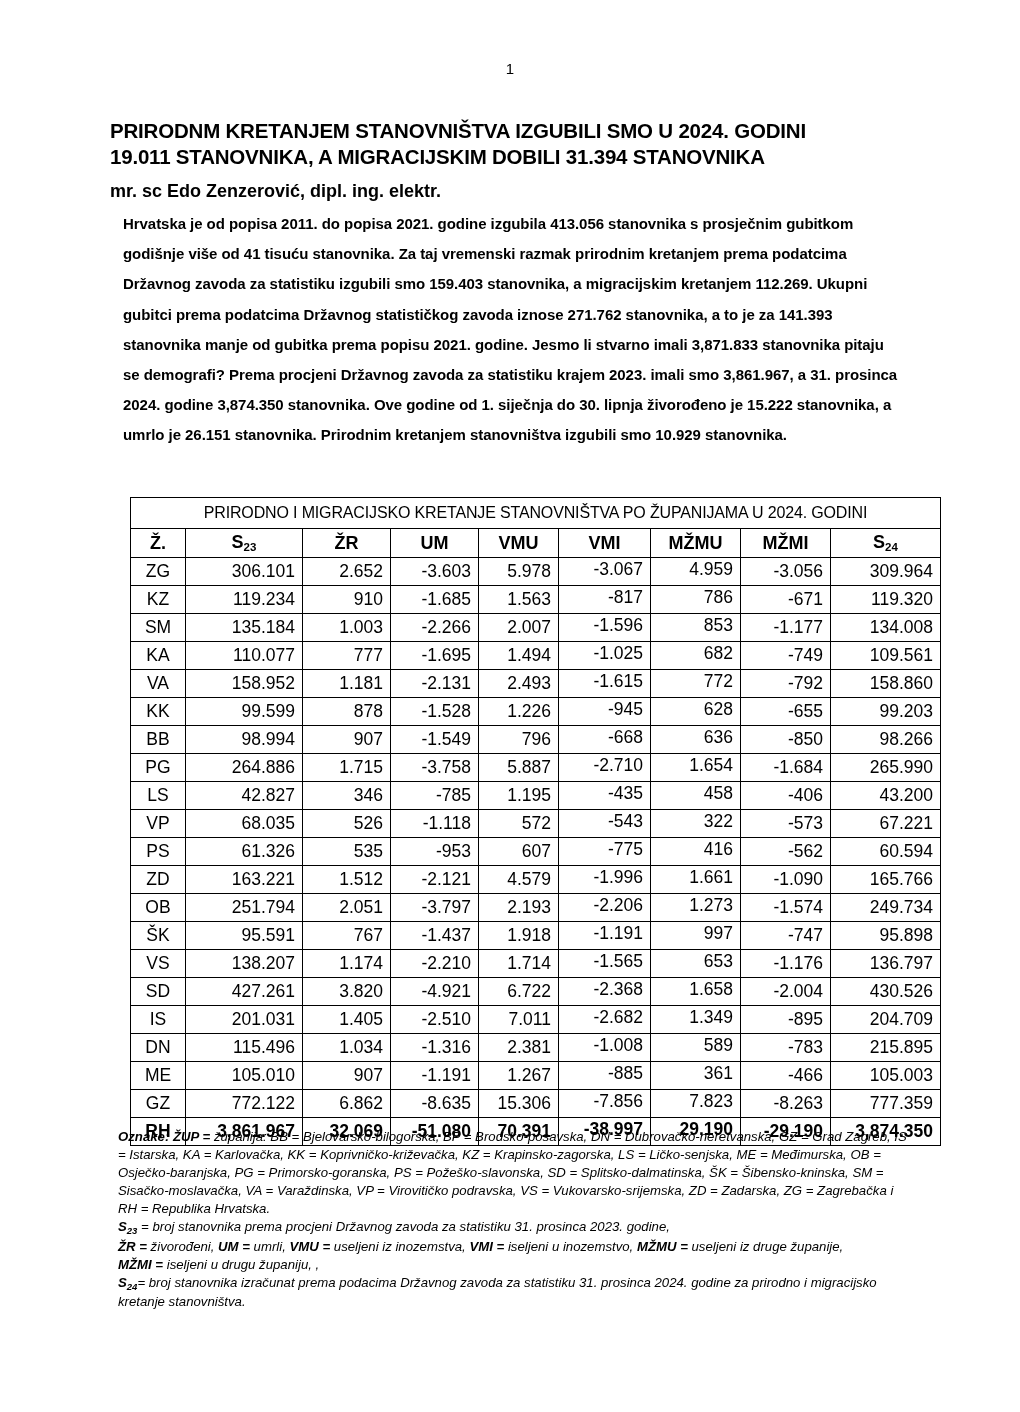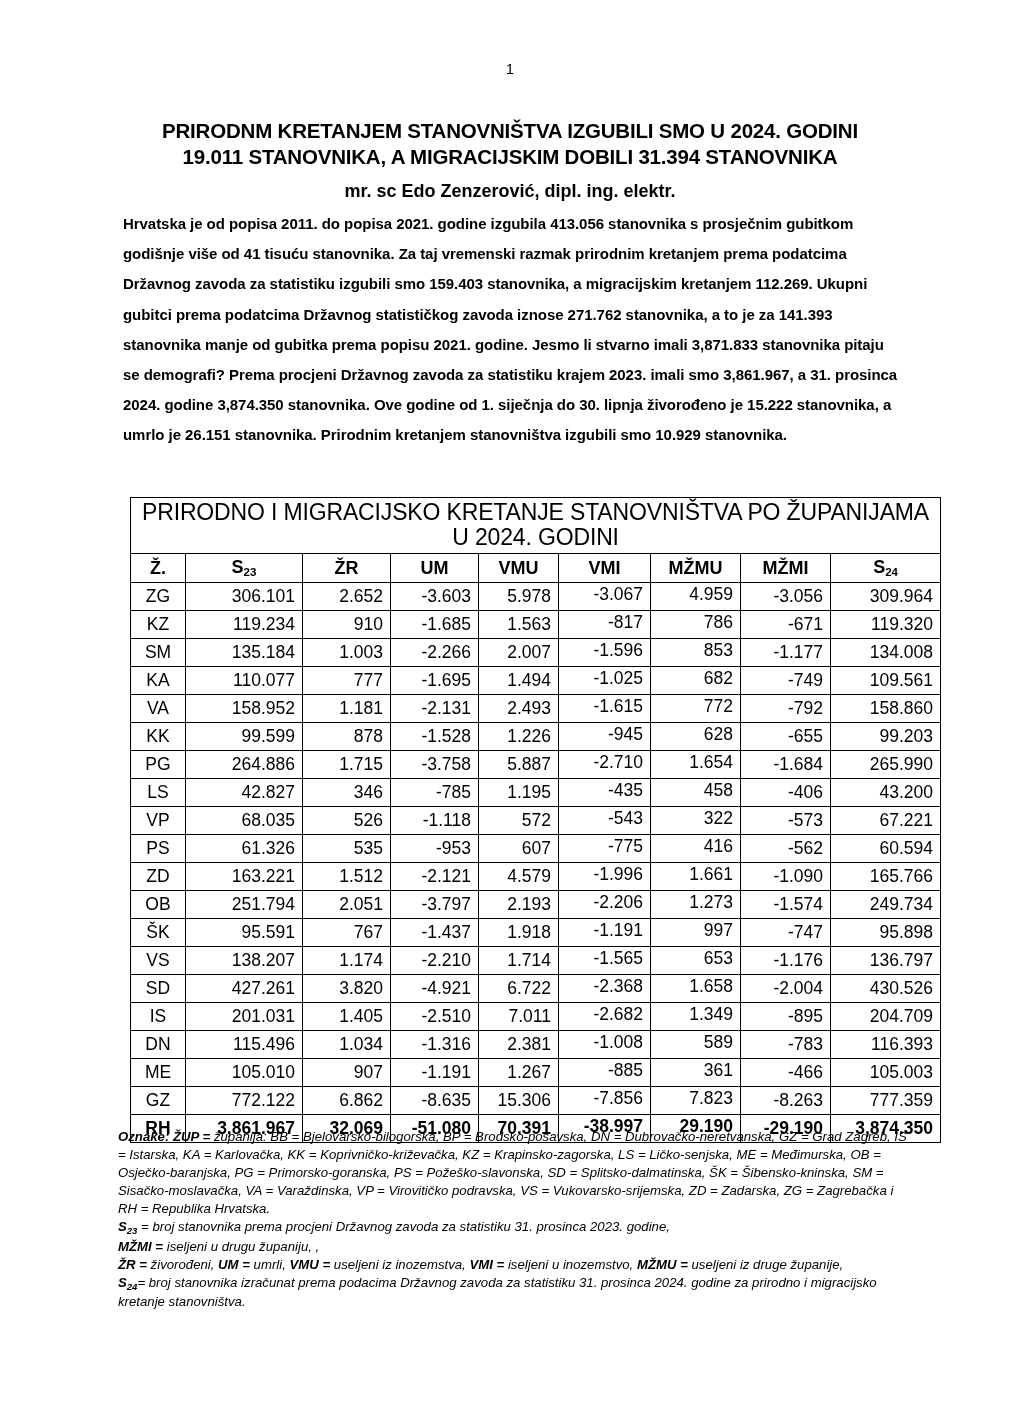--- a/index.html
+++ b/index.html
@@ -32,21 +32,21 @@
     font-size: 15px;
     line-height: 18px;
   }
 
   
   .title-block {
     position: absolute;
     top: 118px;
     left: 110px;
     width: 800px;
-    text-align: center;
+    text-align: left;
   }
   .doc-title {
     font-size: 20.5px;
     font-weight: bold;
     line-height: 26px;
     letter-spacing: -0.2px;
   }
   .doc-author {
     margin-top: 12px;
     font-size: 18px;
@@ -80,21 +80,21 @@
     table-layout: fixed;
     font-size: 17px;
   }
   table.stats td, table.stats th {
     border: 1.2px solid #000000;
     padding: 0;
     font-weight: normal;
   }
   .caption-cell {
     text-align: center;
-    font-size: 23px;
+    font-size: 16px;
     font-weight: bold;
     line-height: 25px;
     padding: 2px 6px 3px 6px !important;
     letter-spacing: -0.15px;
   }
   thead .hdr td {
     text-align: center;
     font-weight: bold;
     font-size: 18px;
     height: 26px;
@@ -270,20 +270,31 @@
             <td class="c-num">99.599</td>
             <td class="c-num">878</td>
             <td class="c-num">-1.528</td>
             <td class="c-num">1.226</td>
             <td class="c-num c-raise">-945</td>
             <td class="c-num c-raise">628</td>
             <td class="c-num">-655</td>
             <td class="c-num">99.203</td>
           </tr>
           <tr>
+            <td class="c-zup">BB</td>
+            <td class="c-num">98.994</td>
+            <td class="c-num">907</td>
+            <td class="c-num">-1.549</td>
+            <td class="c-num">796</td>
+            <td class="c-num c-raise">-668</td>
+            <td class="c-num c-raise">636</td>
+            <td class="c-num">-850</td>
+            <td class="c-num">98.266</td>
+          </tr>
+          <tr>
             <td class="c-zup">PG</td>
             <td class="c-num">264.886</td>
             <td class="c-num">1.715</td>
             <td class="c-num">-3.758</td>
             <td class="c-num">5.887</td>
             <td class="c-num c-raise">-2.710</td>
             <td class="c-num c-raise">1.654</td>
             <td class="c-num">-1.684</td>
             <td class="c-num">265.990</td>
           </tr>
@@ -388,21 +399,21 @@
           </tr>
           <tr>
             <td class="c-zup">DN</td>
             <td class="c-num">115.496</td>
             <td class="c-num">1.034</td>
             <td class="c-num">-1.316</td>
             <td class="c-num">2.381</td>
             <td class="c-num c-raise">-1.008</td>
             <td class="c-num c-raise">589</td>
             <td class="c-num">-783</td>
-            <td class="c-num">116.393</td>
+            <td class="c-num">215.895</td>
           </tr>
           <tr>
             <td class="c-zup">ME</td>
             <td class="c-num">105.010</td>
             <td class="c-num">907</td>
             <td class="c-num">-1.191</td>
             <td class="c-num">1.267</td>
             <td class="c-num c-raise">-885</td>
             <td class="c-num c-raise">361</td>
             <td class="c-num">-466</td>
@@ -430,18 +441,18 @@
             <td class="c-num">-29.190</td>
             <td class="c-num">3,874.350</td>
           </tr>
         </tbody>
     </table>
   </div>
 
   <div class="footnotes">
     <p><b>Oznake:</b> <b>ŽUP =</b><span> županija: BB = Bjelovarsko-bilogorska, BP = Brodsko-posavska,  DN = Dubrovačko-neretvanska, GZ = Grad Zagreb, IS = Istarska, KA = Karlovačka,  KK = Koprivničko-križevačka, KZ = Krapinsko-zagorska, LS = Ličko-senjska, ME = Međimurska, OB = Osječko-baranjska, PG = Primorsko-goranska,  PS = Požeško-slavonska, SD = Splitsko-dalmatinska, ŠK = Šibensko-kninska, SM = Sisačko-moslavačka, VA = Varaždinska, VP = Virovitičko podravska, VS = Vukovarsko-srijemska,  ZD = Zadarska, ZG = Zagrebačka i RH = Republika Hrvatska.</span></p>
     <p><b>S</b><b><sub>23</sub></b><span> = broj stanovnika prema procjeni Državnog zavoda za statistiku 31. prosinca 2023. godine,</span></p>
+    <p><b>ŽR =</b><span> živorođeni, </span><b>UM =</b><span> umrli, </span><b>VMU =</b><span> useljeni iz inozemstva, </span><b>VMI =</b><span> iseljeni u inozemstvo, </span><b>MŽMU =</b><span> useljeni iz druge županije,</span></p>
     <p><b>MŽMI =</b><span> iseljeni u drugu županiju,  ,</span></p>
-    <p><b>ŽR =</b><span> živorođeni, </span><b>UM =</b><span> umrli, </span><b>VMU =</b><span> useljeni iz inozemstva, </span><b>VMI =</b><span> iseljeni u inozemstvo, </span><b>MŽMU =</b><span> useljeni iz druge županije,</span></p>
     <p><b>S</b><b><sub>24</sub></b><span>= broj stanovnika izračunat prema podacima Državnog zavoda za statistiku 31. prosinca 2024. godine za prirodno i migracijsko kretanje stanovništva.</span></p>
   </div>
 
 </div>
 
 </body></html>

